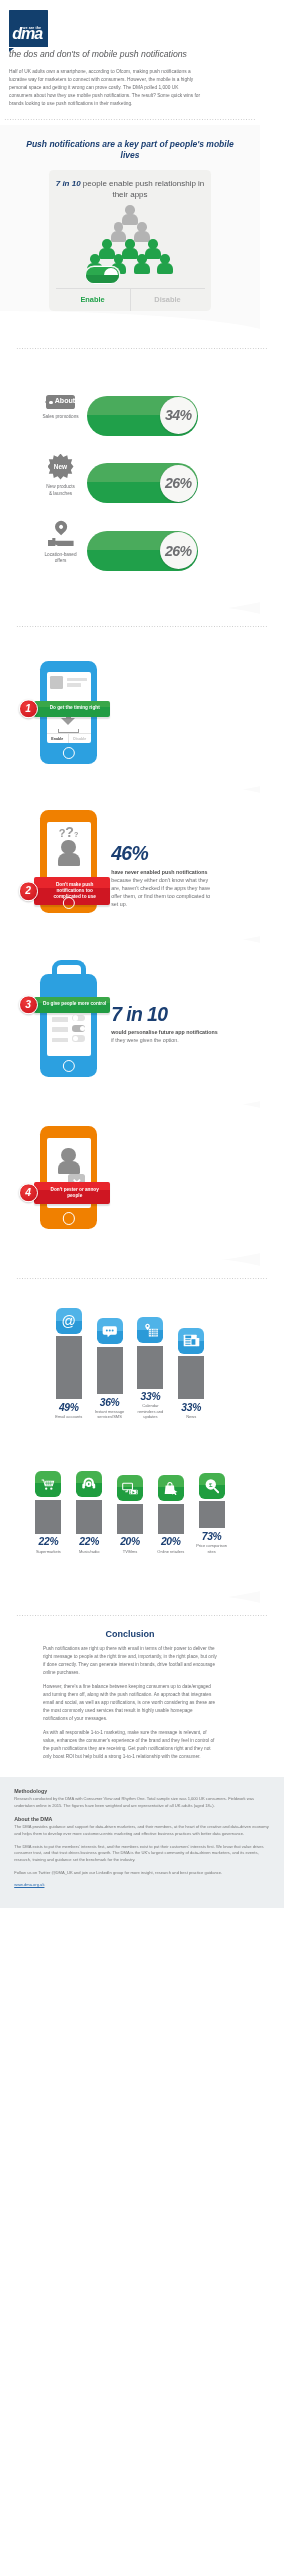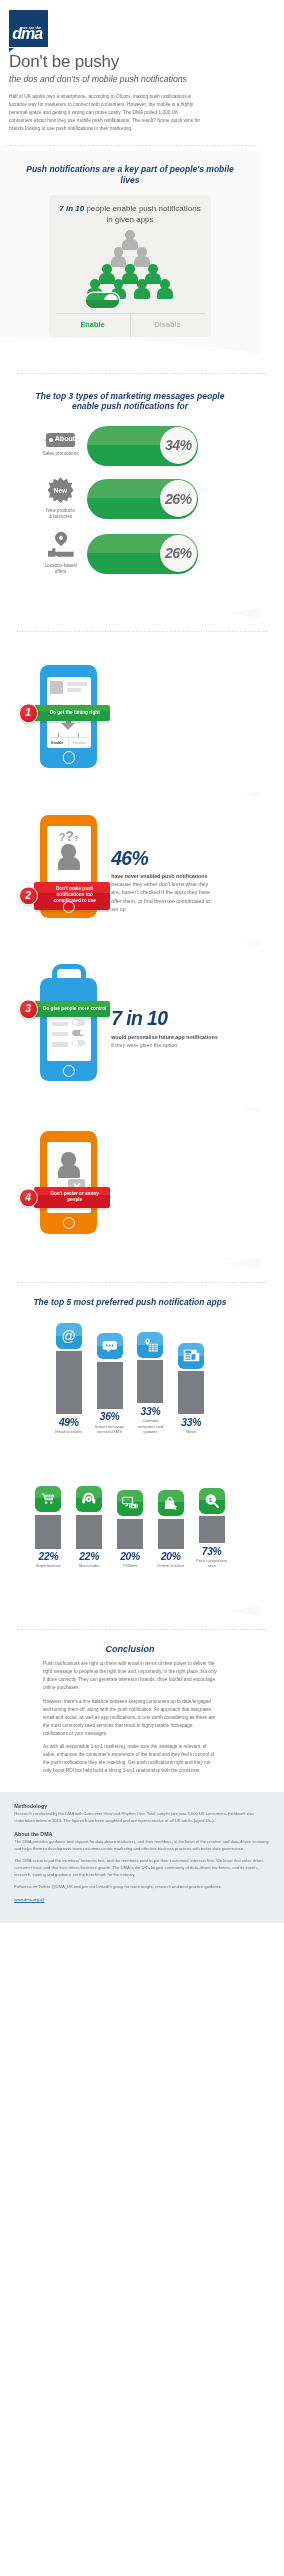--- a/index.html
+++ b/index.html
@@ -62,21 +62,21 @@
   .card-btns{ display:flex; border-top:0.6px solid #ddd; margin-top:6.5px; }
   .card-btns div{ flex:1; text-align:center; padding:5.8px 0 7.8px; font-size:7.4px; font-weight:bold;}
   .card-btns .en{ color:#22a24b; border-right:0.6px solid #ddd;}
   .card-btns .di{ color:#bfbfbf;}
 
   
   .trow{ display:flex; align-items:center; margin:7.8px 0 0 34px; }
   .tico{ width:53px; text-align:center; }
   .tlab{ font-size:4.7px; color:#6d6e71; text-align:center; line-height:1.35; margin-top:2.6px; }
   .tsw{ position:relative; width:111px; height:40px; border-radius:20px;
-    background:linear-gradient(#4aab5c 0 48%, #20a04a 48% 100%); }
+    background:linear-gradient(#4aab5c 0 48%, #20a04a 48% 100%);margin-top:16px; }
   .tsw .knob{ position:absolute; right:1.3px; top:1.3px; width:37px;height:37px;border-radius:50%;
     background:#f7f7f5; box-shadow:0 0.6px 1.3px rgba(0,0,0,.22);
     display:flex;align-items:center;justify-content:center;
     font-size:14.2px;font-weight:bold;font-style:italic;color:#6d6e71; letter-spacing:-0.6px;}
 
   
   .tag{ width:28.4px;height:13.6px;background:#808080;border-radius:2.6px;position:relative;display:inline-block;}
   .tag span{ position:absolute;left:8.4px;top:1.9px;color:#fff;font-size:7.1px;font-weight:bold;}
   .tag i{ position:absolute;left:3.2px;top:5.2px;width:3.2px;height:3.2px;border-radius:50%;background:#fff;}
   .tag:before{content:"";position:absolute;left:-4.5px;top:3.6px;border:3.2px solid transparent;border-right-color:#808080;}
@@ -141,48 +141,47 @@
   .col{ width:35px; display:flex; flex-direction:column; align-items:center; }
   .appicon{ width:26px;height:26px;border-radius:5.8px; display:flex;align-items:center;justify-content:center;
     color:#fff; }
   .appicon.blue{ background:linear-gradient(#4fb3e8 0 50%, #2b9ad8 50% 100%); }
   .appicon.green{ background:linear-gradient(#45b14f 0 48%, #1f9d3f 48% 100%); }
   .bar{ width:26px; background:#7b7d80; margin-top:2.6px; }
   .pct{ font-size:10.3px; font-weight:bold; font-style:italic; color:#1b3f72; margin-top:2.6px; letter-spacing:-0.3px;}
   .clab{ font-size:4px; color:#6d6e71; text-align:center; line-height:1.35; margin-top:1.3px;}
 
   
-  .concl-h{ text-align:center; font-size:9px; font-weight:bold; font-style:italic; color:#1b3f72; }
+  .concl-h{ text-align:center; font-size:9px; font-weight:bold; color:#1b3f72; }
   .concl p{ font-size:4.7px; line-height:1.7; color:#6d6e71; margin:5.8px 0 0; }
   .footer{ background:#eceff1; padding:10.3px 14.2px 13px; }
   .fh{ font-size:5.3px; font-weight:bold; color:#4d4d4d; margin-bottom:2.6px;}
   .footer p{ font-size:4.1px; line-height:1.65; color:#767676; margin-bottom:5.8px;}
 </style>
 </head>
 <body>
 
 <div class="page">
 
   <div class="band" style="padding-bottom:5.2px;">
     <div class="logo">
       <span class="lw">we are the</span>
       <span class="ld">dma</span>
     </div>
-    <h1 class="title">Don't be pushy</h1>
     <div class="subtitle">the dos and don'ts of mobile push notifications</div>
     <div class="intro">Half of UK adults own a smartphone, according to Ofcom, making push notifications a lucrative way for marketers to connect with consumers. However, the mobile is a highly personal space and getting it wrong can prove costly. The DMA polled 1,000 UK consumers about how they use mobile push notifications. The result? Some quick wins for brands looking to use push notifications in their marketing.</div>
     <div style="height:11.6px"></div>
     <div class="dots"></div>
   </div>
 
   <div class="band tint" style="padding:14.2px 0 30px;">
     <div class="sec-h">Push notifications are a key part of people's mobile lives</div>
     <div class="card">
       <div class="card-lead">
-        <b>7 in 10</b><span> people enable push notifications in given apps</span>
+        <b>7 in 10</b><span> people enable push relationship in their apps</span>
       </div>
       <div class="pyramid">
         <div class="pp s" style="left:40px;top:0">
             <div class="hd"></div>
             <div class="bd"></div>
           </div>
         <div class="pp s" style="left:28.4px;top:17px">
             <div class="hd"></div>
             <div class="bd"></div>
           </div>
@@ -228,21 +227,20 @@
         <div class="en">Enable</div>
         <div class="di">Disable</div>
       </div>
     </div>
     <div class="wave-bot"></div>
   </div>
 
   <div class="dots" style="margin-top:6.5px"></div>
 
   <div class="band" style="padding:17px 0 19.4px;">
-    <div class="sec-h">The top 3 types of marketing messages people enable push notifications for</div>
 
     <div class="trow" style="margin-top:14.2px">
       <div class="tico">
         <span class="tag"><i></i><span>About</span></span>
         <div class="tlab">Sales promotions</div>
       </div>
       <div class="tsw">
         <div class="knob">34%</div>
       </div>
     </div>
@@ -396,21 +394,20 @@
     </div>
   </div>
 
   <div class="band tint" style="height:37px;position:relative;margin-top:11.6px;">
     <div class="wave-top"></div>
       <div class="wave-bot"></div>
   </div>
   <div class="dots"></div>
 
   <div class="band" style="padding:14.2px 0 10.3px;">
-    <div class="sec-h">The top 5 most preferred push notification apps</div>
     <div class="chart" style="margin-top:14.2px;height:113px;">
       <div class="col">
         <div class="appicon blue" style="font-size:14.2px">@</div>
         <div class="bar" style="height:63px"></div>
         <div class="pct">49%</div>
         <div class="clab">Email accounts</div>
       </div>
       <div class="col">
         <div class="appicon blue">
           <svg width="15.5" height="13" viewBox="0 0 24 20" fill="#fff">

